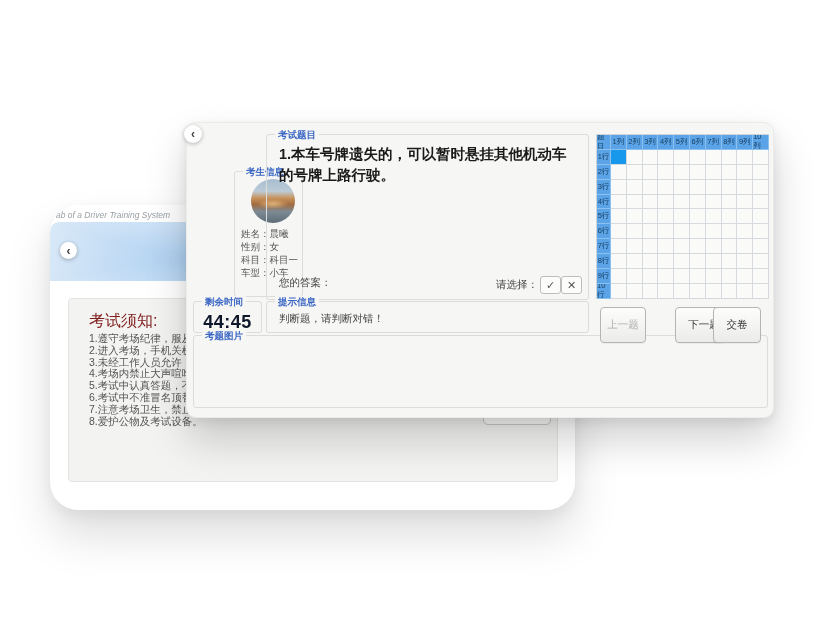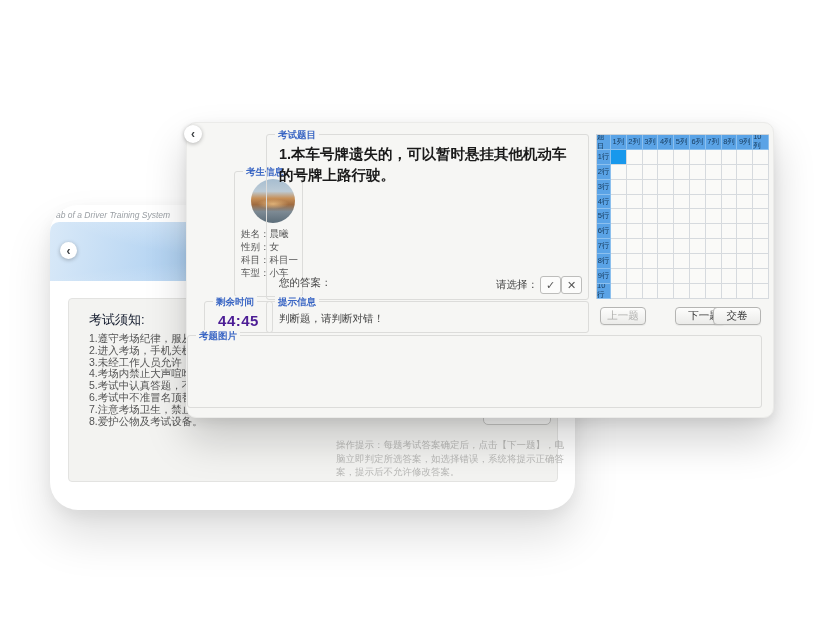--- a/index.html
+++ b/index.html
@@ -19,21 +19,21 @@
   .banner:before { content:""; position:absolute; left:-40px; top:-46px; width:480px; height:90px;
     background:radial-gradient(ellipse at 55% 10%, rgba(255,255,255,.9), rgba(255,255,255,0) 65%); }
   .banner:after { content:""; position:absolute; left:-20px; top:28px; width:560px; height:70px;
     background:radial-gradient(ellipse at 40% 100%, rgba(255,255,255,.55), rgba(255,255,255,0) 60%); }
   .circle-btn { position:absolute; width:17px; height:17px; border-radius:50%; background:#fff;
     box-shadow:0 1px 4px rgba(0,0,0,.28); display:flex; align-items:center; justify-content:center;
     font-size:12px; font-weight:bold; color:#3c4043; line-height:1; cursor:pointer; z-index:5; }
   #notice-back { left:10px; top:37px; }
   .notice-panel { position:absolute; left:18px; top:93px; width:490px; height:184px;
     background:#f3f3f1; border:1px solid #e3e3e1; border-radius:4px; }
-  .notice-title { position:absolute; left:20px; top:12px; font-size:13px; color:#0f172a; }
+  .notice-title { position:absolute; left:20px; top:12px; font-size:16px; color:#7f1d1d; }
   .notice-rules { position:absolute; left:20px; top:34px; width:330px; }
   .rule-line { font-size:10.5px; line-height:11.8px; color:#555; white-space:nowrap; overflow:hidden; }
   .notice-action-btn { position:absolute; left:414px; top:103px; width:68px; height:23px;
     background:#fbfbfa; border:1px solid #c8c8c6; border-radius:5px; cursor:pointer; }
   .op-hint { position:absolute; left:267px; top:139px; width:228px; font-size:9.5px;
     line-height:13.5px; color:#b8b8b6; }
 
   
   #exam-window { position:absolute; left:186px; top:122px; width:588px; height:296px;
     background:#f6f6f4; border:1px solid #ebebe9; border-radius:10px;
@@ -51,50 +51,50 @@
 
   #fs-candidate { left:6px; top:48px; width:69px; height:126px;margin-left:41px; }
   .avatar { position:absolute; left:16px; top:7px; width:44px; height:44px; border-radius:50%;
     overflow:hidden;
     background:linear-gradient(180deg,#a6bdd0 0%,#bccbd6 28%,#c79058 44%,#a06c40 58%,#7d8a94 74%,#5c6d79 100%); }
   .avatar:before { content:""; position:absolute; left:6px; top:20px; width:32px; height:10px;
     background:radial-gradient(ellipse at 50% 50%, rgba(255,214,150,.65), rgba(255,255,255,0) 70%); }
   .candidate-fields { position:absolute; left:6px; top:56px; width:60px; }
   .cand-line { font-size:9.5px; line-height:13px; color:#555; white-space:nowrap;font-family:Liberation Mono, monospace; }
 
-  #fs-timer { left:6px; top:178px; width:69px; height:32px;margin-left:11px; }
+  #fs-timer { left:6px; top:178px; width:69px; height:32px; }
   .timer-value { position:absolute; left:0; top:10px; width:100%; text-align:center;
-    font-size:15px; font-weight:bold; color:#4c1d95; letter-spacing:.5px; }
+    font-size:18px; font-weight:bold; color:#0f172a; letter-spacing:.5px; }
 
   #fs-question { left:79px; top:11px; width:323px; height:166px; }
   .question-text { position:absolute; left:12px; top:9px; right:10px;
     font-size:14.5px; font-weight:bold; color:#1a1a1a; line-height:1.45; }
   .your-answer { position:absolute; left:12px; bottom:9px; font-size:10.5px; color:#444; }
   .choose-row { position:absolute; right:6px; bottom:5px; display:flex; align-items:center; }
   .choose-label { font-size:10.5px; color:#444; margin-right:2px; }
   .tf-btn { width:21px; height:18px; background:#fcfcfb; border:1px solid #bdbdbb; border-radius:3px;
     display:flex; align-items:center; justify-content:center; font-size:11px; color:#555; cursor:pointer; }
 
   #fs-hint { left:79px; top:178px; width:323px; height:32px; }
   .hint-text { position:absolute; left:12px; top:10px; font-size:10.5px; color:#444; }
 
-  #fs-image { left:0; top:212px; width:575px; height:73px; }
+  #fs-image { left:6px; top:212px; width:575px; height:73px; }
 
   
   #question-grid { position:absolute; left:409px; top:11px;
     display:grid; grid-template-columns:14px repeat(10,15.8px); grid-auto-rows:14.9px;
     border-top:1px solid #cfd4d8; border-left:1px solid #cfd4d8; }
   .grid-cell { border-right:1px solid #d6dade; border-bottom:1px solid #d6dade;
     background:#fafaf8; font-size:7.5px; display:flex; align-items:center; justify-content:center;
     color:#163a5c; overflow:hidden; }
   .grid-header { background:#5aa3e6; border-right:1px solid #8cc0ee; border-bottom:1px solid #8cc0ee; }
   .grid-active { background:#1898ec; }
 
   
-  .nav-btn { position:absolute; top:184px; height:18px;
+  .nav-btn { position:absolute; top:184px; height:36px;
     background:linear-gradient(#fdfdfc,#ebebe9); border:1px solid #b5b5b3; border-radius:4px;
     font-size:10.5px; color:#333; display:flex; align-items:center; justify-content:center;
     cursor:pointer; font-family:Liberation Mono, monospace; box-shadow:0 1px 1px rgba(0,0,0,.05); }
   #btn-prev   { left:413px; width:46px; color:#aeaeac; }
   #btn-next   { left:488px; width:50px;padding-left:8px; }
   #btn-submit { left:526px; width:48px; }
 </style>
 </head>
 <body>
 
@@ -112,21 +112,20 @@
           <div class="rule-line">1.遵守考场纪律，服从监</div>
           <div class="rule-line">2.进入考场，手机关机，</div>
           <div class="rule-line">3.未经工作人员允许，考</div>
           <div class="rule-line">4.考场内禁止大声喧哗，</div>
           <div class="rule-line">5.考试中认真答题，不准</div>
           <div class="rule-line">6.考试中不准冒名顶替，</div>
           <div class="rule-line">7.注意考场卫生，禁止随地吐</div>
           <div class="rule-line">8.爱护公物及考试设备。</div>
         </div>
       <div class="notice-action-btn"></div>
-      <div class="op-hint">操作提示：每题考试答案确定后，点击【下一题】，电脑立即判定所选答案，如选择错误，系统将提示正确答案，提示后不允许修改答案。</div>
     </div>
   </div>
 
   <div id="exam-window">
     <div class="circle-btn" id="exam-back">
       <span>‹</span>
     </div>
 
 
     <div class="fs" id="fs-candidate">

